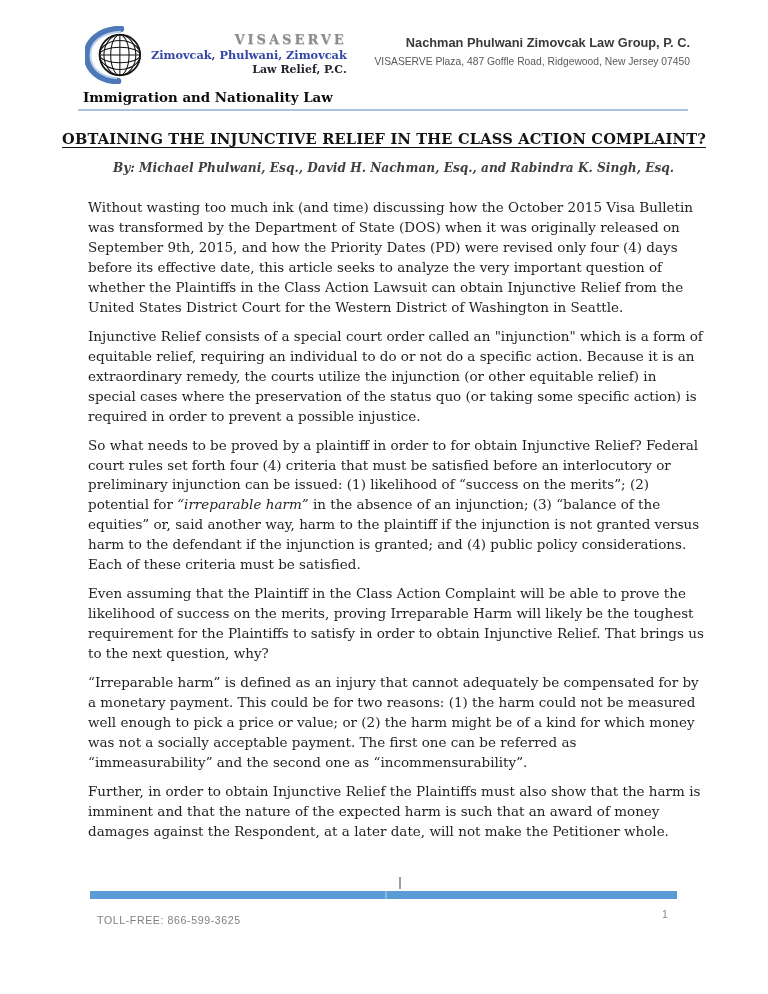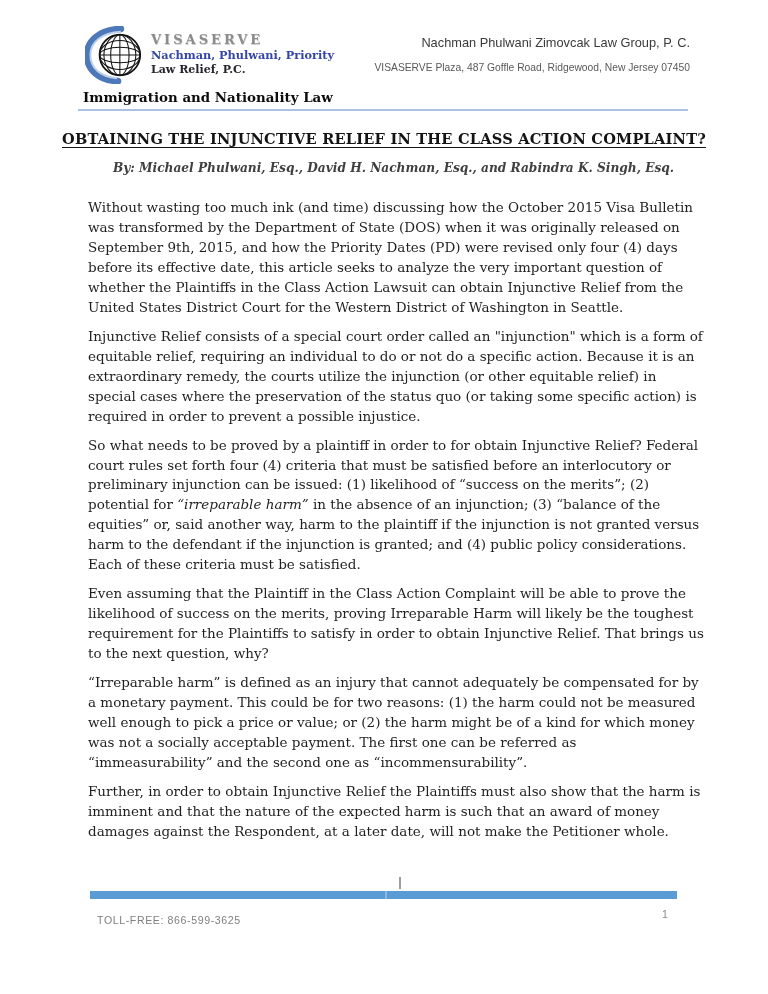--- a/index.html
+++ b/index.html
@@ -14,21 +14,21 @@
   
   .letterhead{
     display:flex;
     justify-content:space-between;
     align-items:flex-start;
     padding:26px 78px 0 85px;
   }
   .logo{width:215px;flex:0 0 auto;}
   .logo-top{display:flex;align-items:flex-start;}
   .globe-wrap{flex:0 0 auto;margin-right:4px;}
-  .logo-text{padding-top:6px;text-align:left;}
+  .logo-text{padding-top:6px;text-align:right;}
   .logo-brand{
     font-family:"DejaVu Serif", serif;
     font-weight:bold;
     font-size:13px;
     letter-spacing:3px;
     color:#8c8c8c;
     text-shadow:0.5px 0.5px 0 #cfcfcf;
     white-space:nowrap;
   }
   .logo-line1{
@@ -57,27 +57,27 @@
   }
   .contact{
     text-align:right;
     font-family:"Liberation Sans", sans-serif;
     padding-top:8px;
     line-height:1.45;
     flex:1 1 auto;
   }
   .contact-name{
     font-size:12.8px;
-    font-weight:normal;
+    font-weight:bold;
     color:#3a3a3a;
   }
   .contact-address{
     font-size:10.3px;
     color:#595959;
-    margin-top:8px;
+    margin-top:2px;
   }
   .contact-phone{
     font-size:10.3px;
     color:#595959;
     margin-top:1px;
     white-space:nowrap;
   }
   .header-rule{
     height:0;
     border-top:2px solid #a9c4de;
@@ -174,21 +174,21 @@
             <line x1="36" y1="9" x2="36" y2="51" stroke="#141414" stroke-width="1.1"></line>
             <ellipse cx="36" cy="30" rx="9.5" ry="21" fill="none" stroke="#141414" stroke-width="1.1"></ellipse>
             <ellipse cx="36" cy="30" rx="16.5" ry="21" fill="none" stroke="#141414" stroke-width="1.1"></ellipse>
             <line x1="15" y1="30" x2="57" y2="30" stroke="#141414" stroke-width="1.1"></line>
             <ellipse cx="36" cy="30" rx="21" ry="8" fill="none" stroke="#141414" stroke-width="1.1"></ellipse>
             <ellipse cx="36" cy="30" rx="21" ry="15" fill="none" stroke="#141414" stroke-width="1.1"></ellipse>
           </svg>
         </div>
         <div class="logo-text">
           <div class="logo-brand">VISASERVE</div>
-          <div class="logo-line1">Nachman, Phulwani, Priority</div>
+          <div class="logo-line1">Zimovcak, Phulwani, Zimovcak</div>
           <div class="logo-line2">Law Relief, P.C.</div>
         </div>
       </div>
       <div class="logo-line3">Immigration and Nationality Law</div>
     </div>
 
     <div class="contact">
       <div class="contact-name">Nachman Phulwani Zimovcak Law Group, P. C.</div>
       <div class="contact-address">VISASERVE Plaza, 487 Goffle Road, Ridgewood, New Jersey 07450</div>
     </div>

